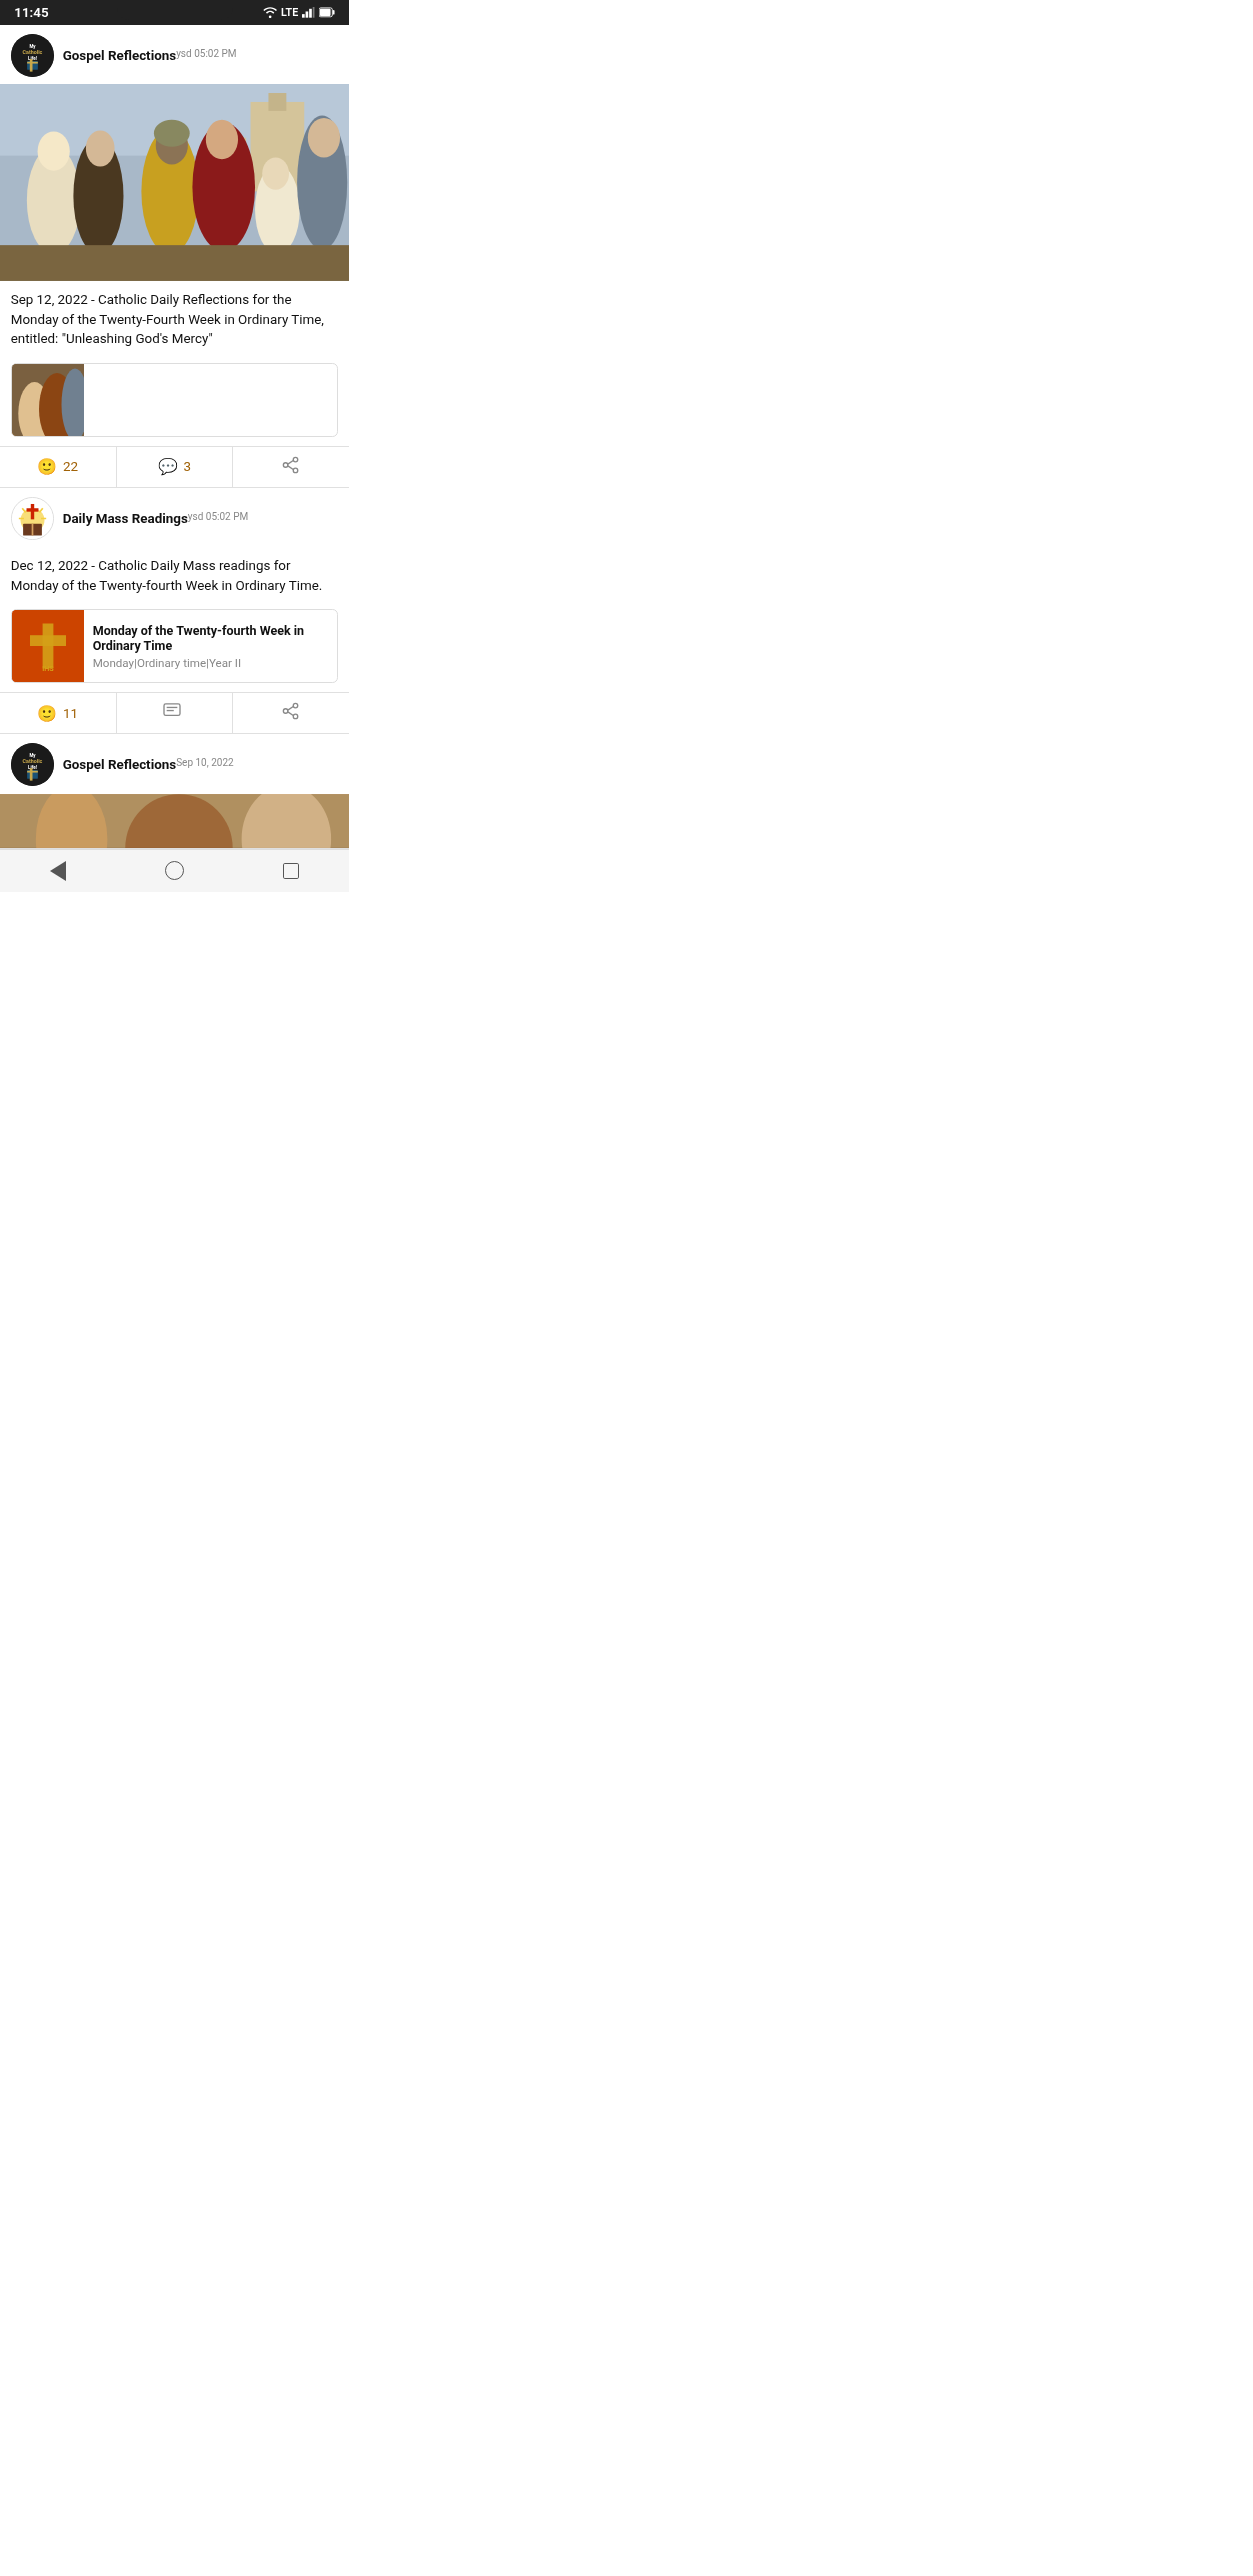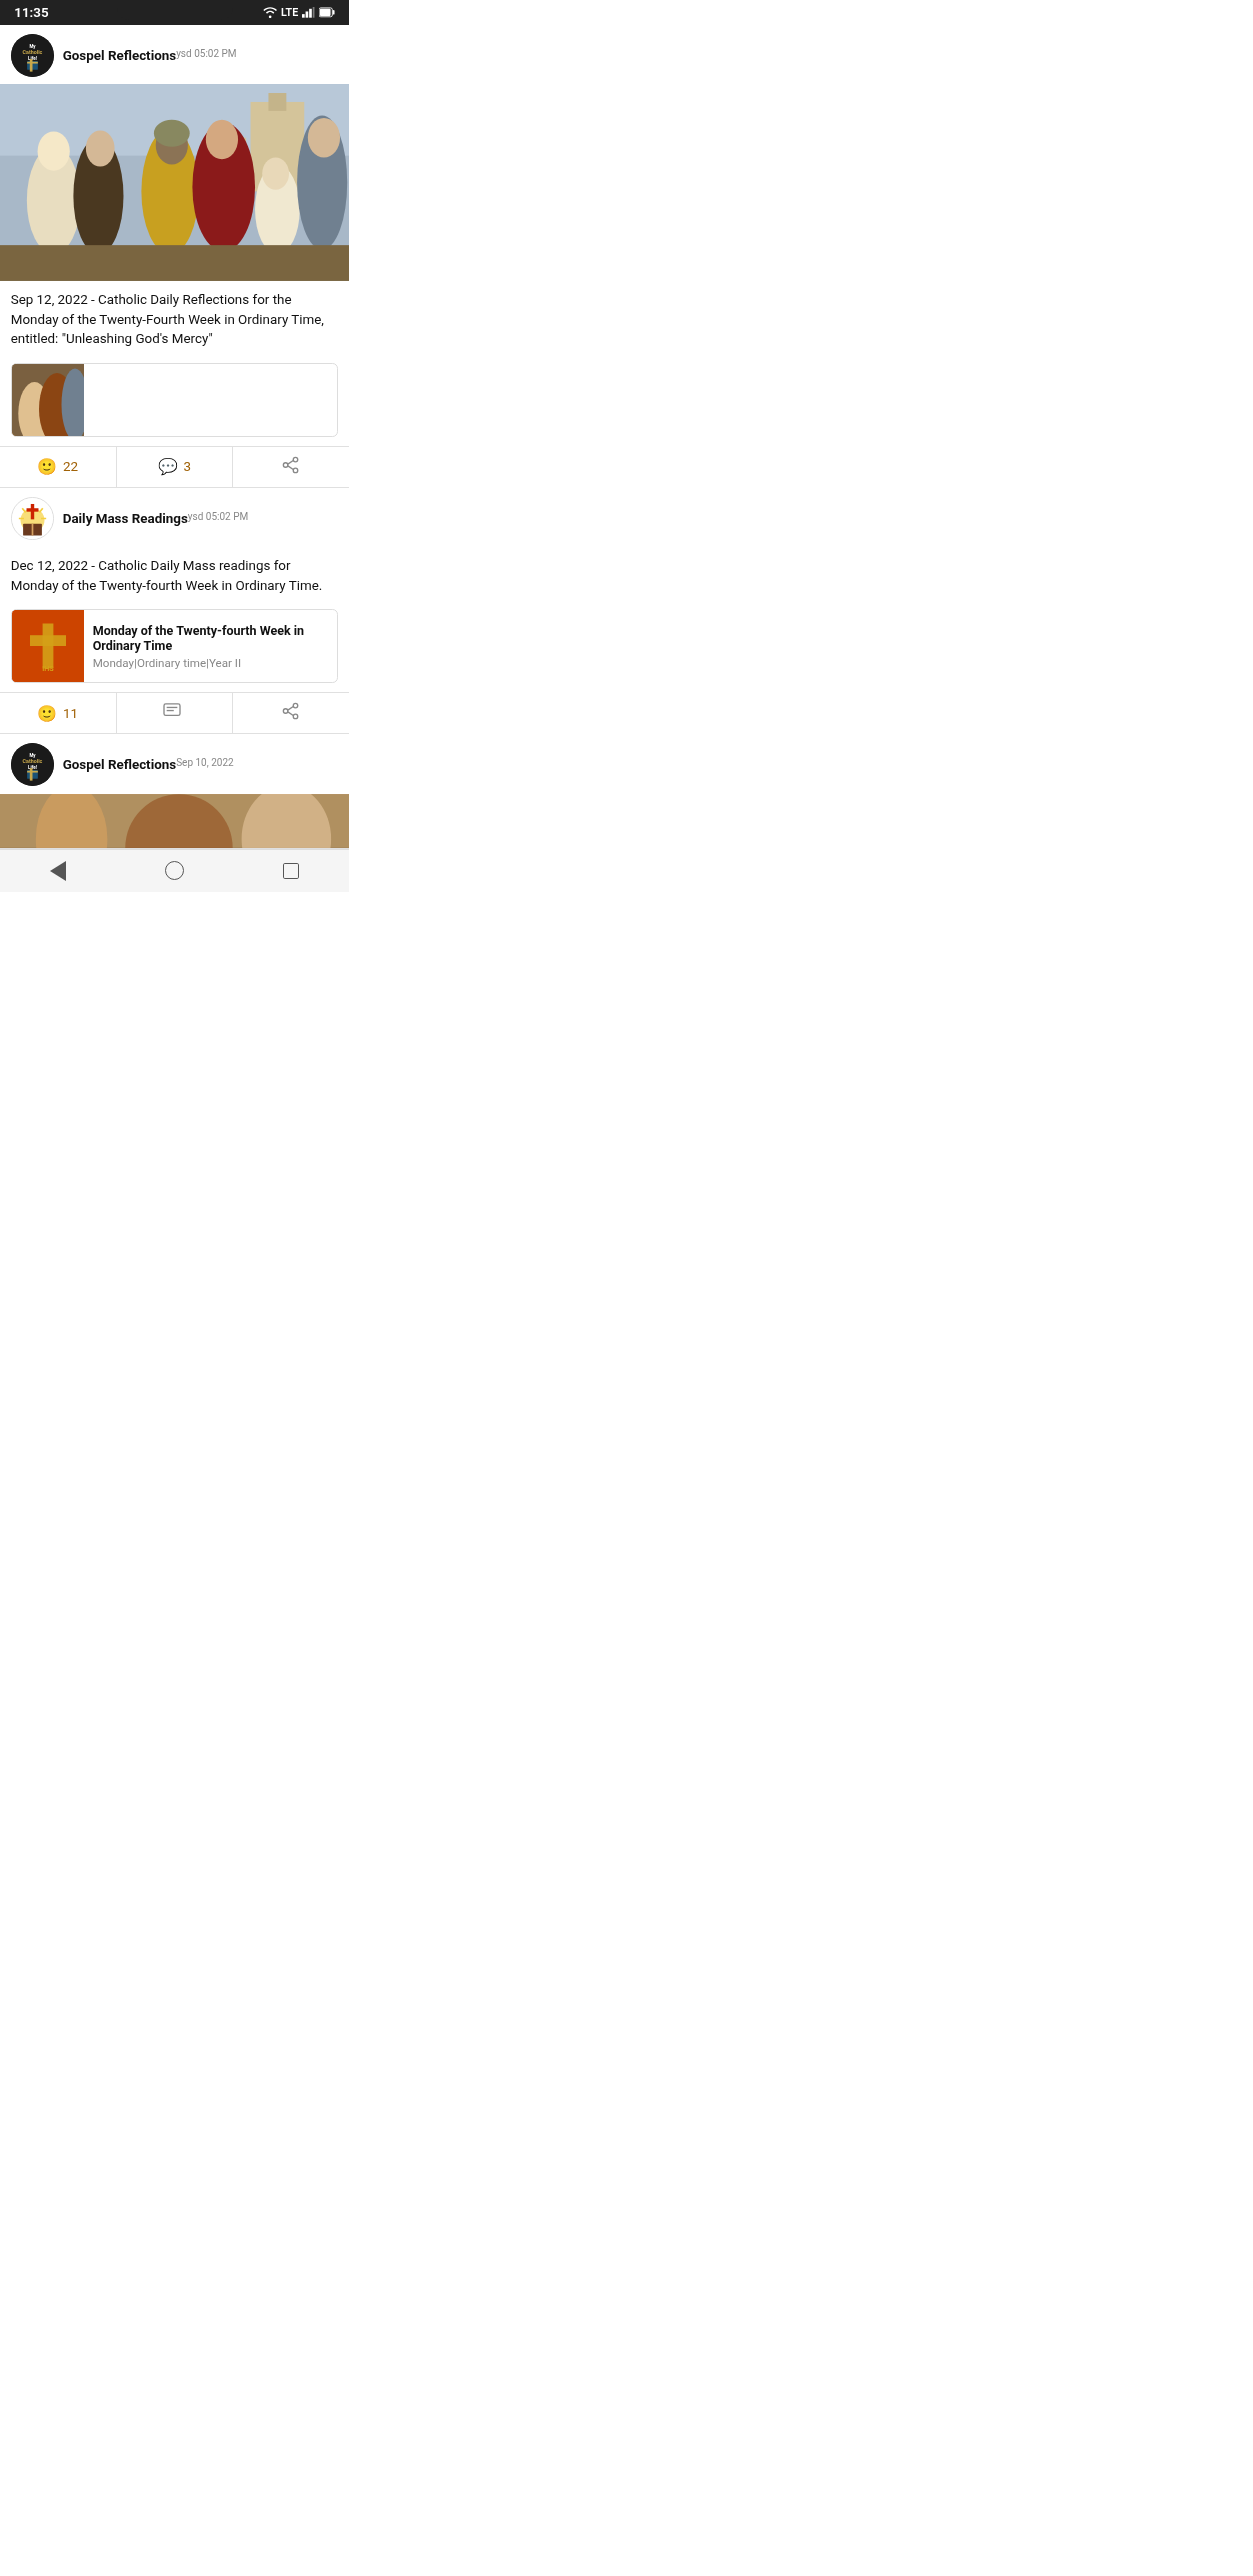--- a/index.html
+++ b/index.html
@@ -259,21 +259,21 @@
       position: relative;
       background: #222;
     }
   </style>
 </head>
 <body>
 
 <div class="status-bar-wrapper">
   <div class="notch"></div>
   <div class="status-bar">
-    <span class="status-time">11:35</span>
+    <span class="status-time">11:45</span>
     <div class="status-icons">
 
       <svg width="14.3" height="10.7" viewBox="0 0 16 12" fill="white">
         <path d="M8 9.5a1.5 1.5 0 1 1 0 3 1.5 1.5 0 0 1 0-3z"></path>
         <path d="M4.5 7.5C5.7 6.3 6.8 5.7 8 5.7s2.3.6 3.5 1.8l1.2-1.2C11.3 4.9 9.7 4.2 8 4.2S4.7 4.9 3.3 6.3l1.2 1.2z"></path>
         <path d="M1.5 4.5C3.3 2.7 5.5 1.7 8 1.7s4.7 1 6.5 2.8l1.2-1.2C13.5 1.1 10.9 0.2 8 0.2S2.5 1.1.3 3.3l1.2 1.2z"></path>
       </svg>
       <span style="font-size:10.7px;font-weight:600;color:#fff;">LTE</span>
 
       <svg width="12.5" height="10.7" viewBox="0 0 14 12" fill="white">

